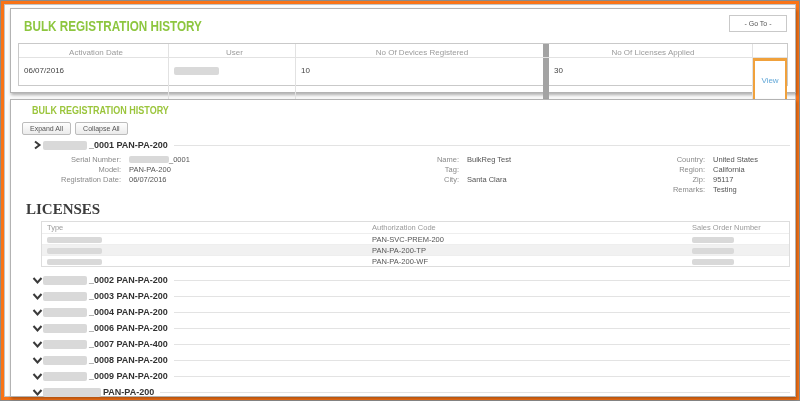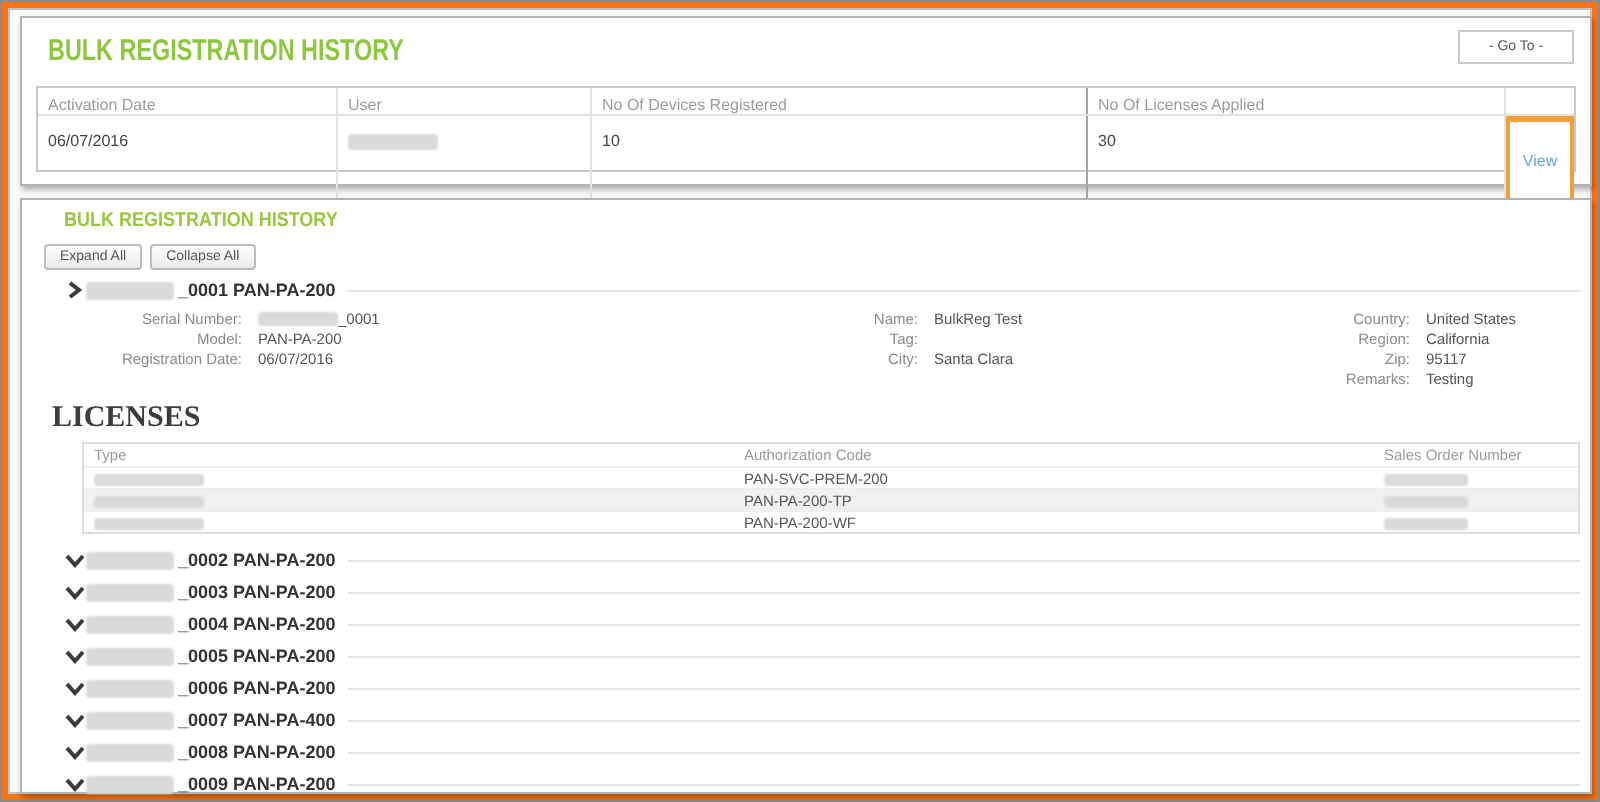--- a/index.html
+++ b/index.html
@@ -12,27 +12,27 @@
   .panel-bottom { top:94px; height:298px; }
 
   .title1 { display:inline-block; margin:8px 0 0 13px; font-size:15px; font-weight:bold; color:#8dc63f; transform:scaleX(.78); transform-origin:left center; white-space:nowrap; letter-spacing:0px; }
   .title2 { display:inline-block; margin:4px 0 0 21px; font-size:10px; font-weight:bold; color:#9bc53c; transform:scaleX(.9); transform-origin:left center; white-space:nowrap; }
 
   .goto { position:absolute; top:6px; right:8px; width:58px; height:17px; border:1px solid #c9c9c9; background:#fff; font-size:7px; color:#555; display:flex; align-items:center; justify-content:center; cursor:pointer; }
 
   
   .ttable { position:absolute; left:7px; right:7px; top:34px; bottom:6px; border:1px solid #c9c9c9; display:flex; flex-direction:column; background:#fff; }
   .trow { display:flex; }
-  .trow.head { height:19px; border-bottom:1px solid #e2e2e2; }
+  .trow.head { height:19px; border-bottom:1px solid #e2e2e2;text-align:center; }
   .trow.data { flex:1; }
   .tcell { padding:4px 0 0 5px; font-size:8px; overflow:hidden; white-space:nowrap; }
   .trow .tcell:nth-child(1){ width:149px; }
   .trow .tcell:nth-child(2){ width:127px; border-left:1px solid #e2e2e2; }
   .trow .tcell:nth-child(3){ width:248px; border-left:1px solid #e2e2e2; }
-  .trow .tcell:nth-child(4){ width:209px; border-left:1px solid #a3a3a3; }
+  .trow .tcell:nth-child(4){ width:209px; border-left:6px solid #a3a3a3; }
   .trow .tcell:nth-child(5){ flex:1; border-left:1px solid #e2e2e2; padding:0; }
   .head .tcell { color:#9b9b9b; }
   .data .tcell { color:#444; padding-top:8px; }
   .viewcell { display:flex; align-items:center; justify-content:center; height:100%; }
   .viewbox { border:3px solid #f0a13c; background:#fff; padding:15px 6px; cursor:pointer; }
   .viewlink { color:#63a8d8; font-size:8px; }
 
   .blob { display:inline-block; background:#d9d9d9; border-radius:2px; filter:blur(.5px); vertical-align:middle; }
 
   
@@ -231,30 +231,20 @@
         <span class="devlabel">_0004 PAN-PA-200</span>
         <span class="devline"></span>
       </div>
       <div class="devrow">
         <span class="chev">
               <svg width="11" height="10" viewBox="0 0 11 10">
                 <polyline points="1.5,3 5.5,7.5 9.5,3" fill="none" stroke="#3a3a3a" stroke-width="2"></polyline>
               </svg>
             </span>
         <span class="blob"></span>
-        <span class="devlabel">_0005 PAN-PA-200</span>
-        <span class="devline"></span>
-      </div>
-      <div class="devrow">
-        <span class="chev">
-              <svg width="11" height="10" viewBox="0 0 11 10">
-                <polyline points="1.5,3 5.5,7.5 9.5,3" fill="none" stroke="#3a3a3a" stroke-width="2"></polyline>
-              </svg>
-            </span>
-        <span class="blob"></span>
         <span class="devlabel">_0006 PAN-PA-200</span>
         <span class="devline"></span>
       </div>
       <div class="devrow">
         <span class="chev">
               <svg width="11" height="10" viewBox="0 0 11 10">
                 <polyline points="1.5,3 5.5,7.5 9.5,3" fill="none" stroke="#3a3a3a" stroke-width="2"></polyline>
               </svg>
             </span>
         <span class="blob"></span>

